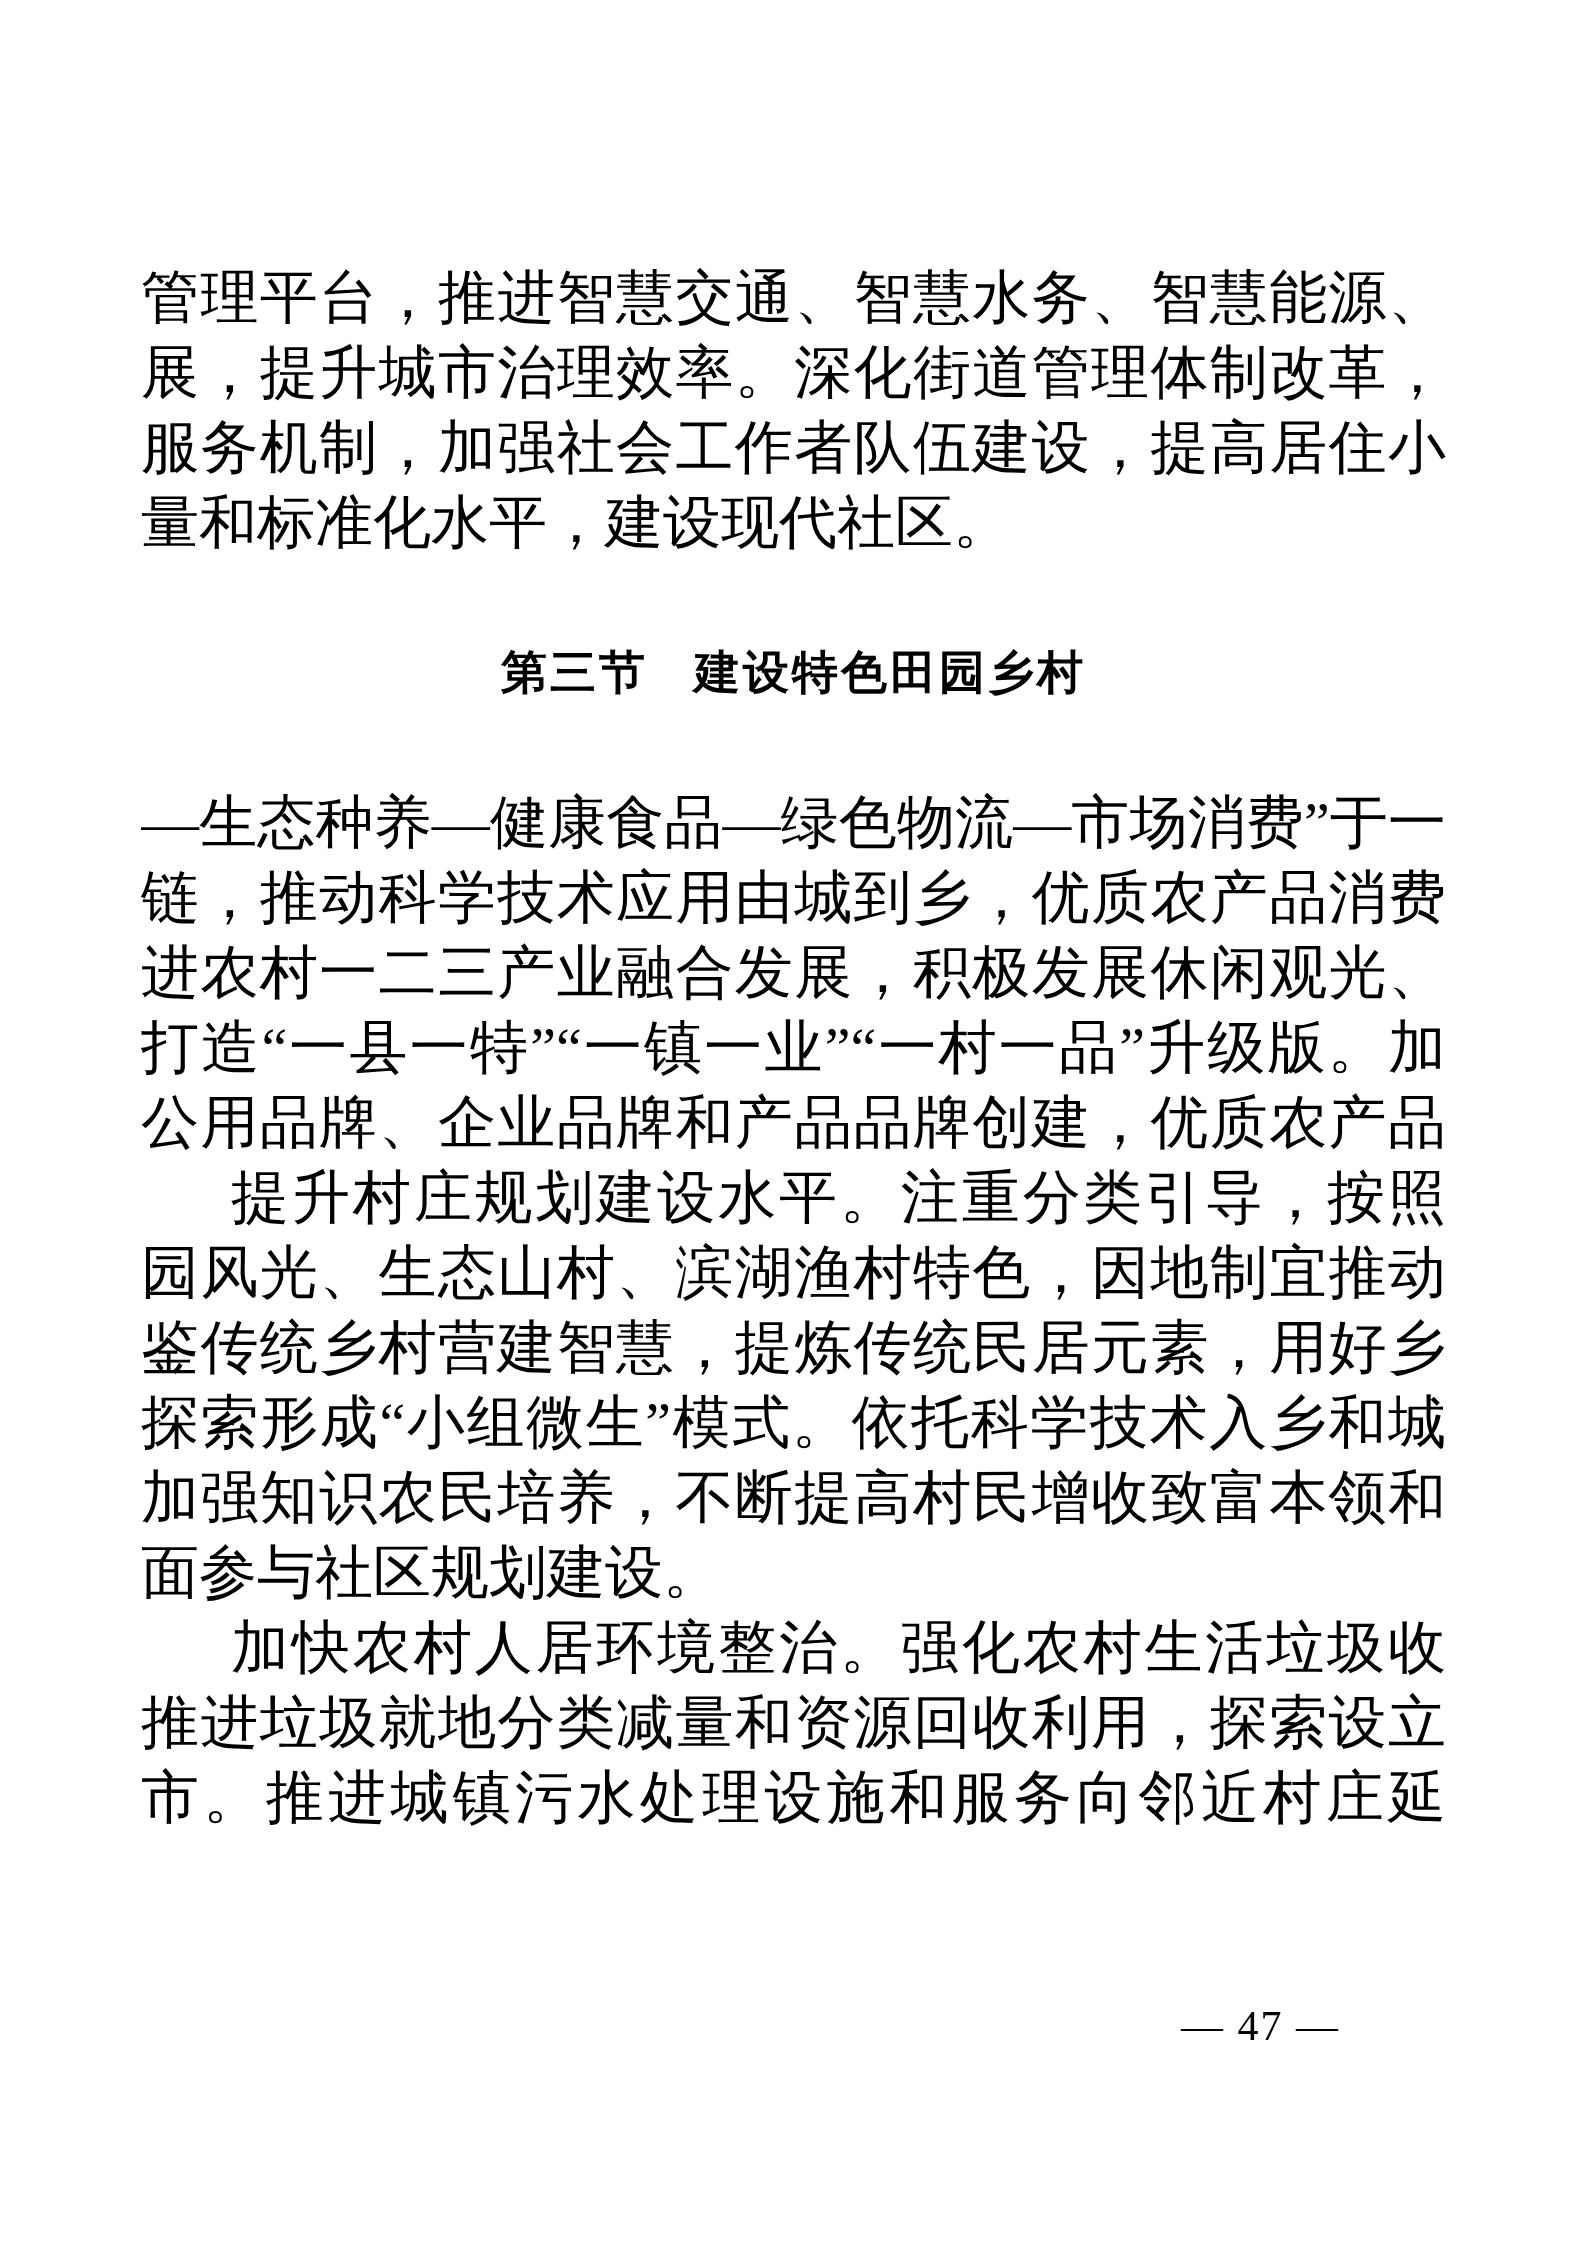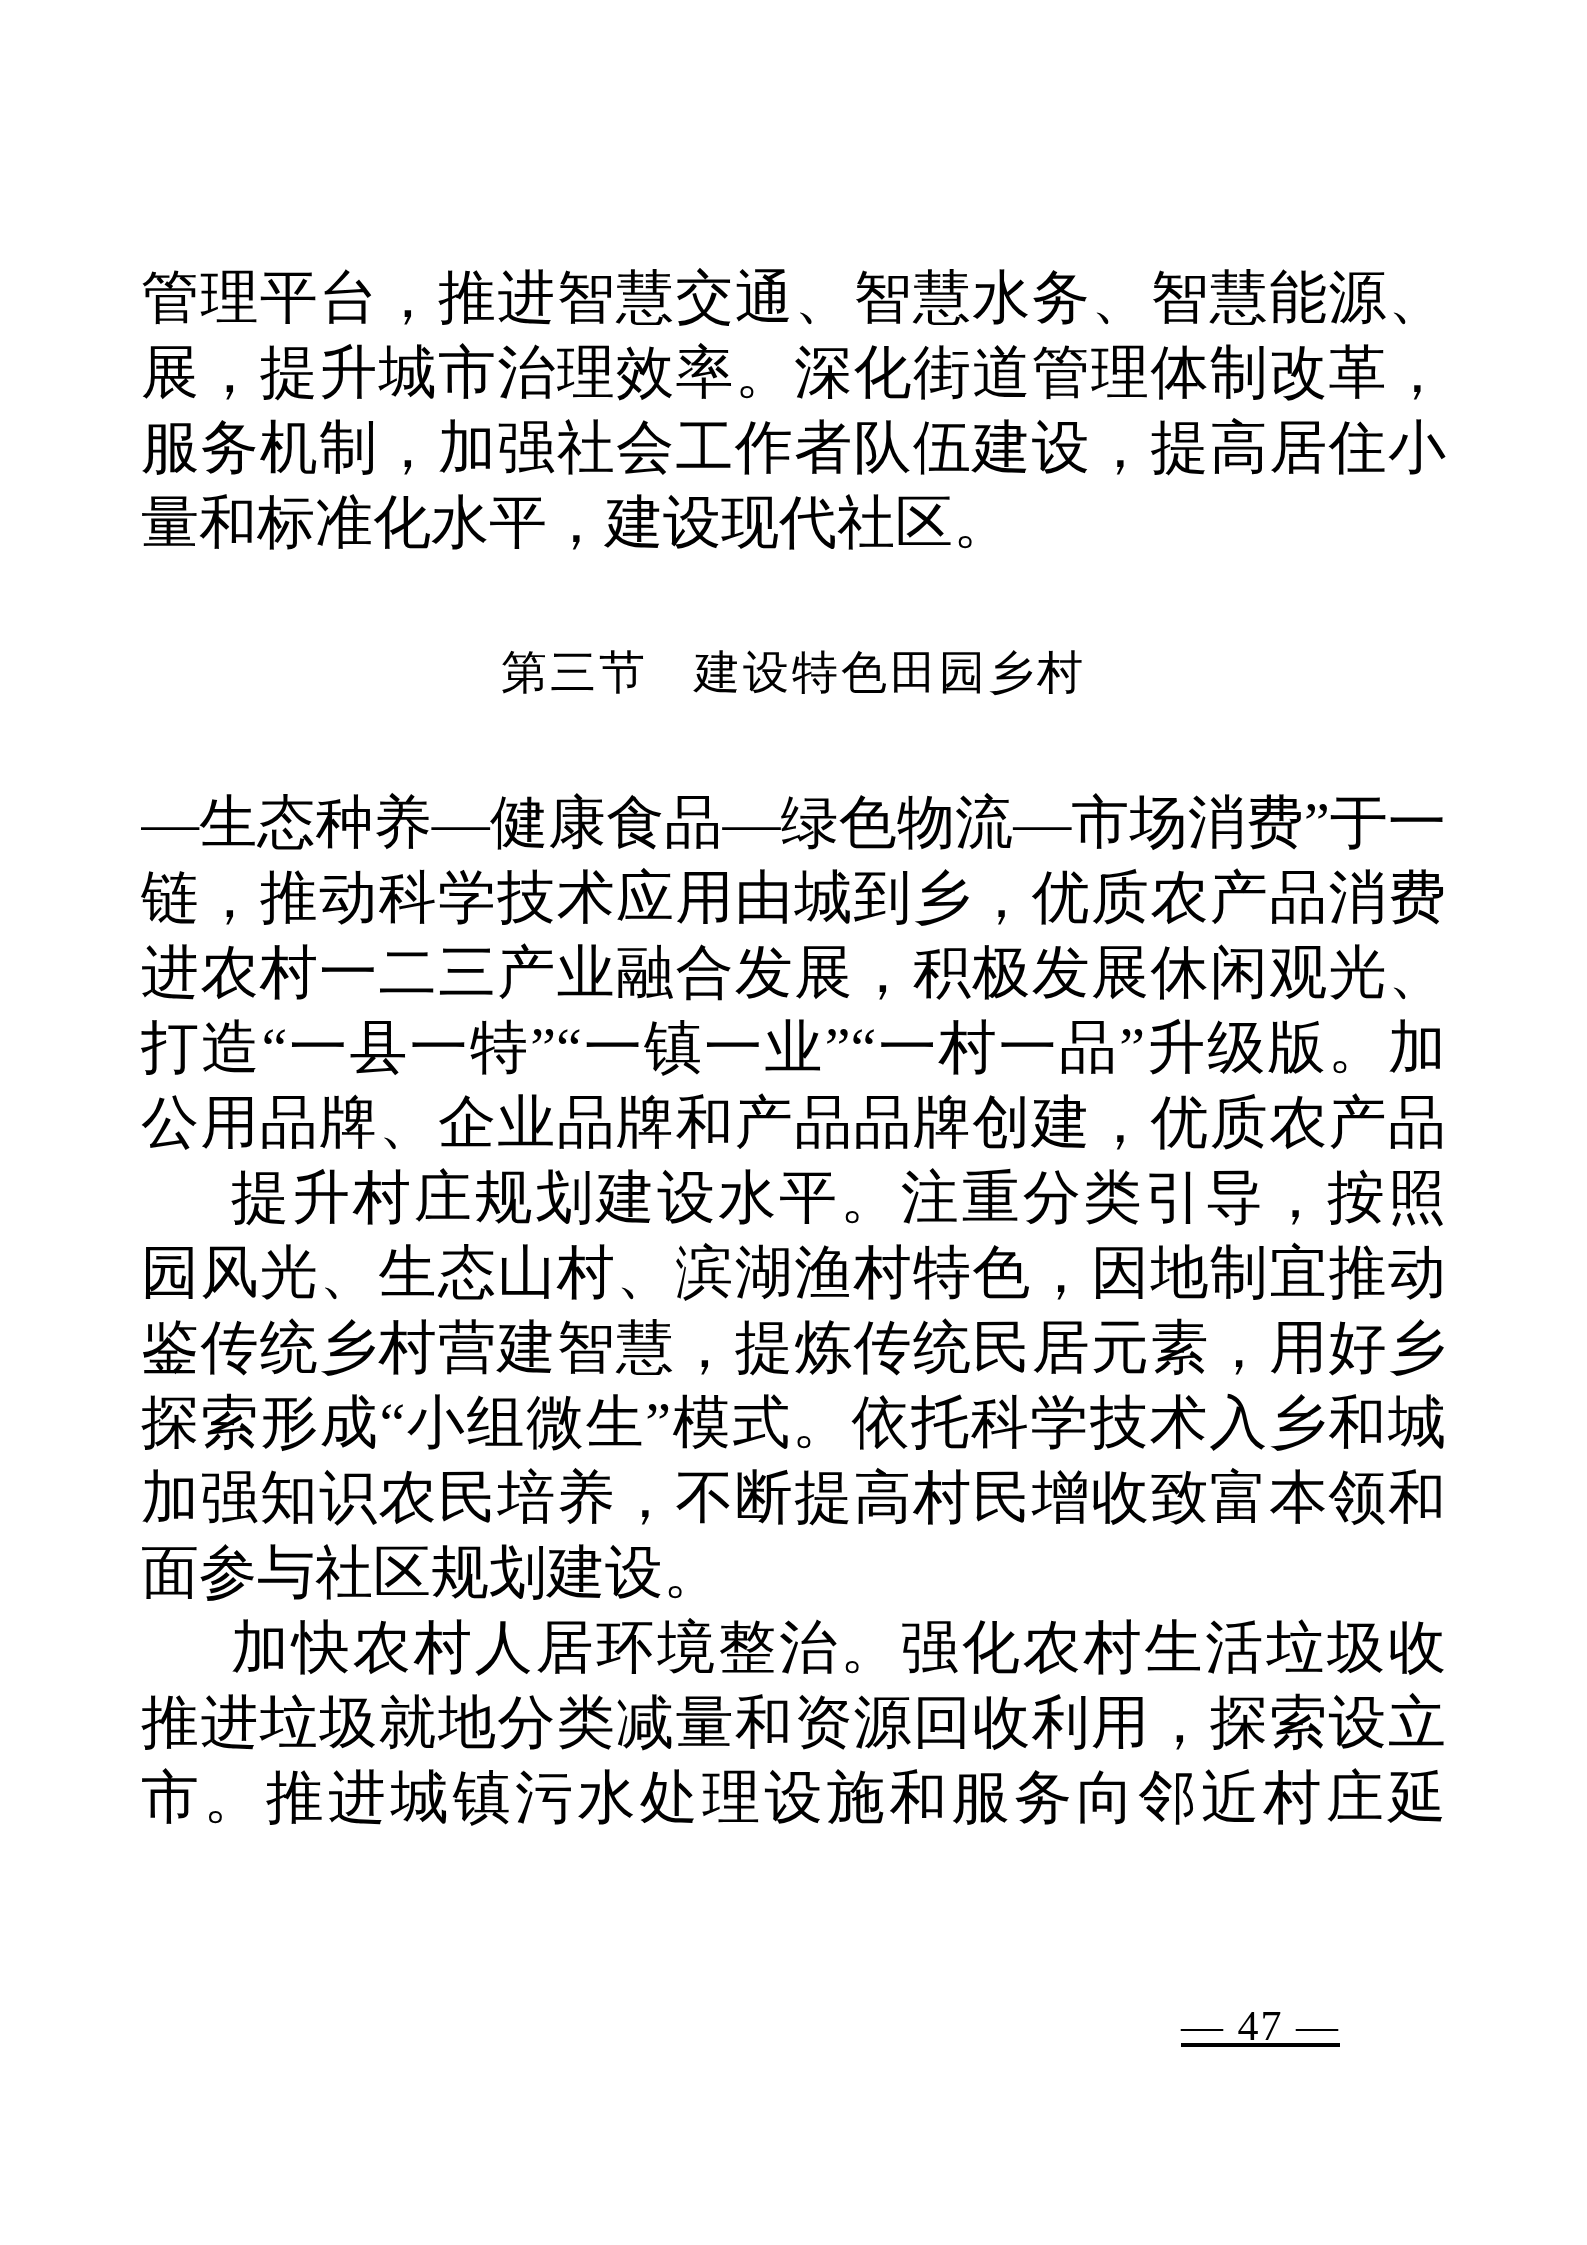--- a/index.html
+++ b/index.html
@@ -38,37 +38,36 @@
     text-align-last: left;
   }
   .para.indented .line.first {
     text-indent: 90px;
   }
   .section-heading {
     margin: 75px 0 75px 0;
     height: 75px;
     line-height: 75px;
     font-size: 46px;
-    font-weight: normal;
+    font-weight: bold;
     text-align: center;
     display: flex;
     justify-content: center;
     align-items: center;
     gap: 46px;
     letter-spacing: 3px;
   }
   .page-number {
     position: absolute;
     top: 1998px;
     right: 247px;
     font-size: 42px;
     line-height: 56px;
     letter-spacing: 2px;
     text-align: left;
-    text-decoration: underline;
   }
 </style>
 </head>
 <body>
 
 <div class="page">
 
   <div class="para continuation">
       <div class="line first">管理平台，推进智慧交通、智慧水务、智慧能源、智慧政务等发</div>
       <div class="line">展，提升城市治理效率。深化街道管理体制改革，健全社区管理</div>

